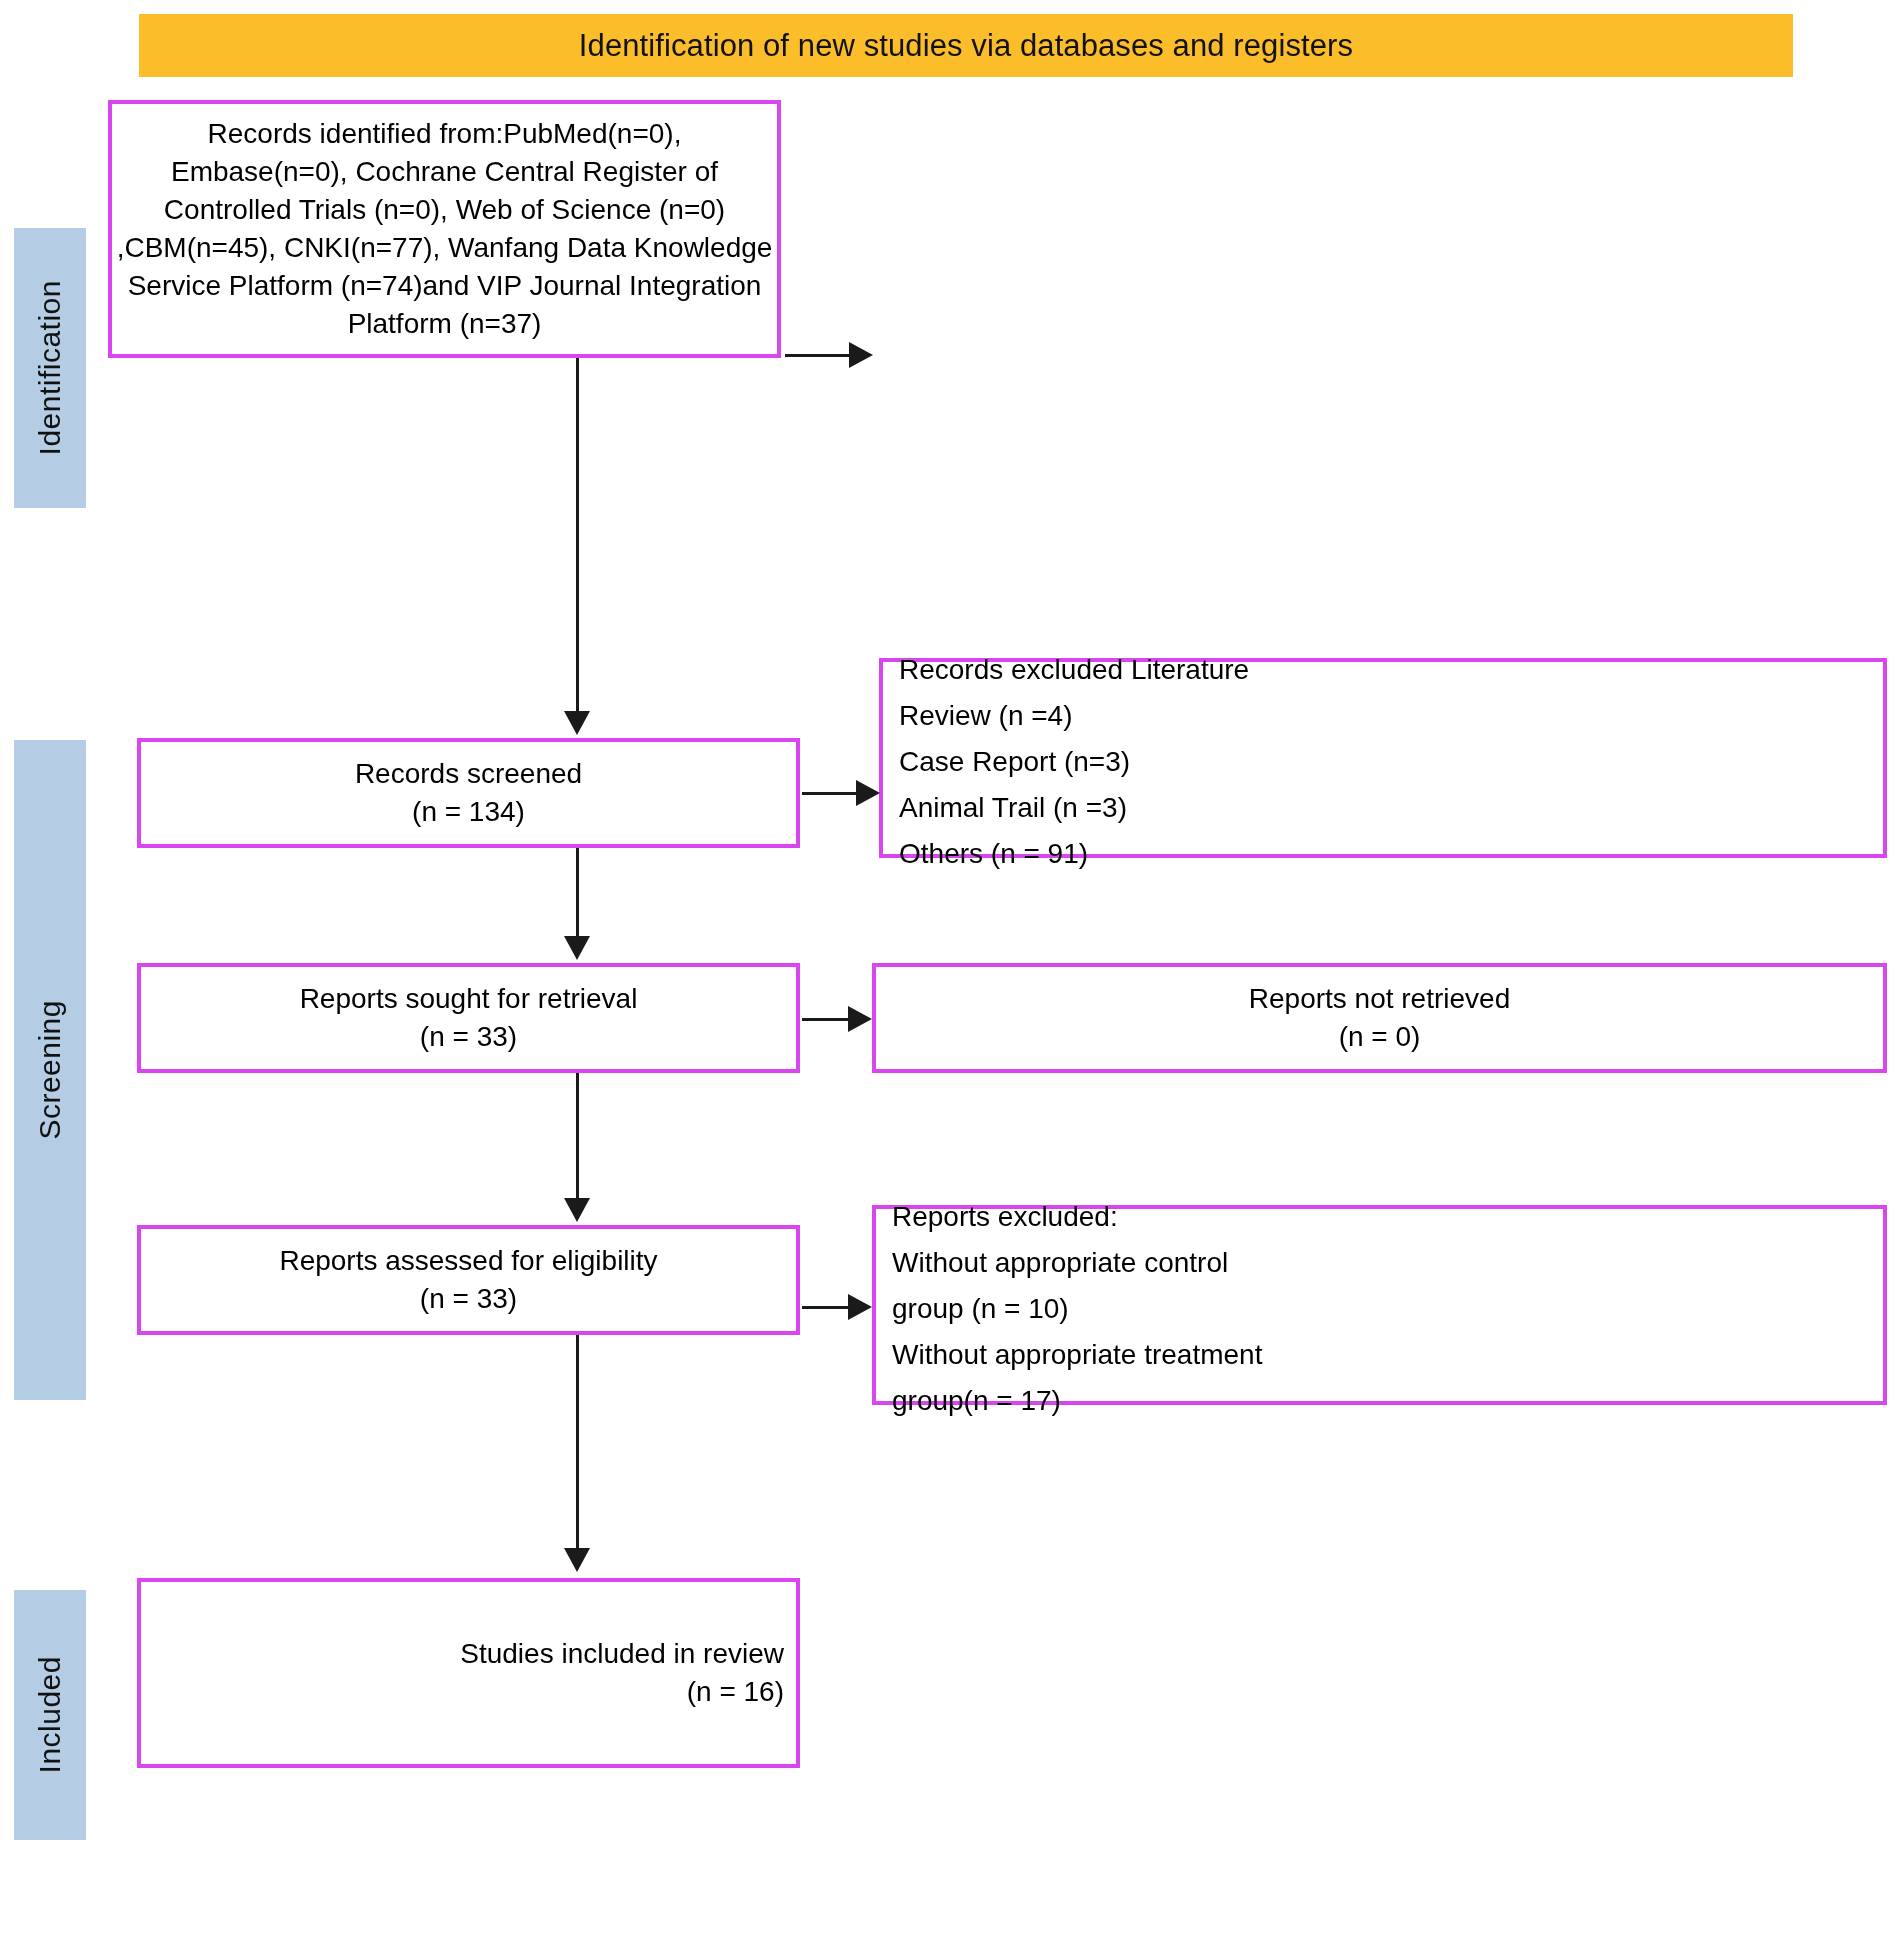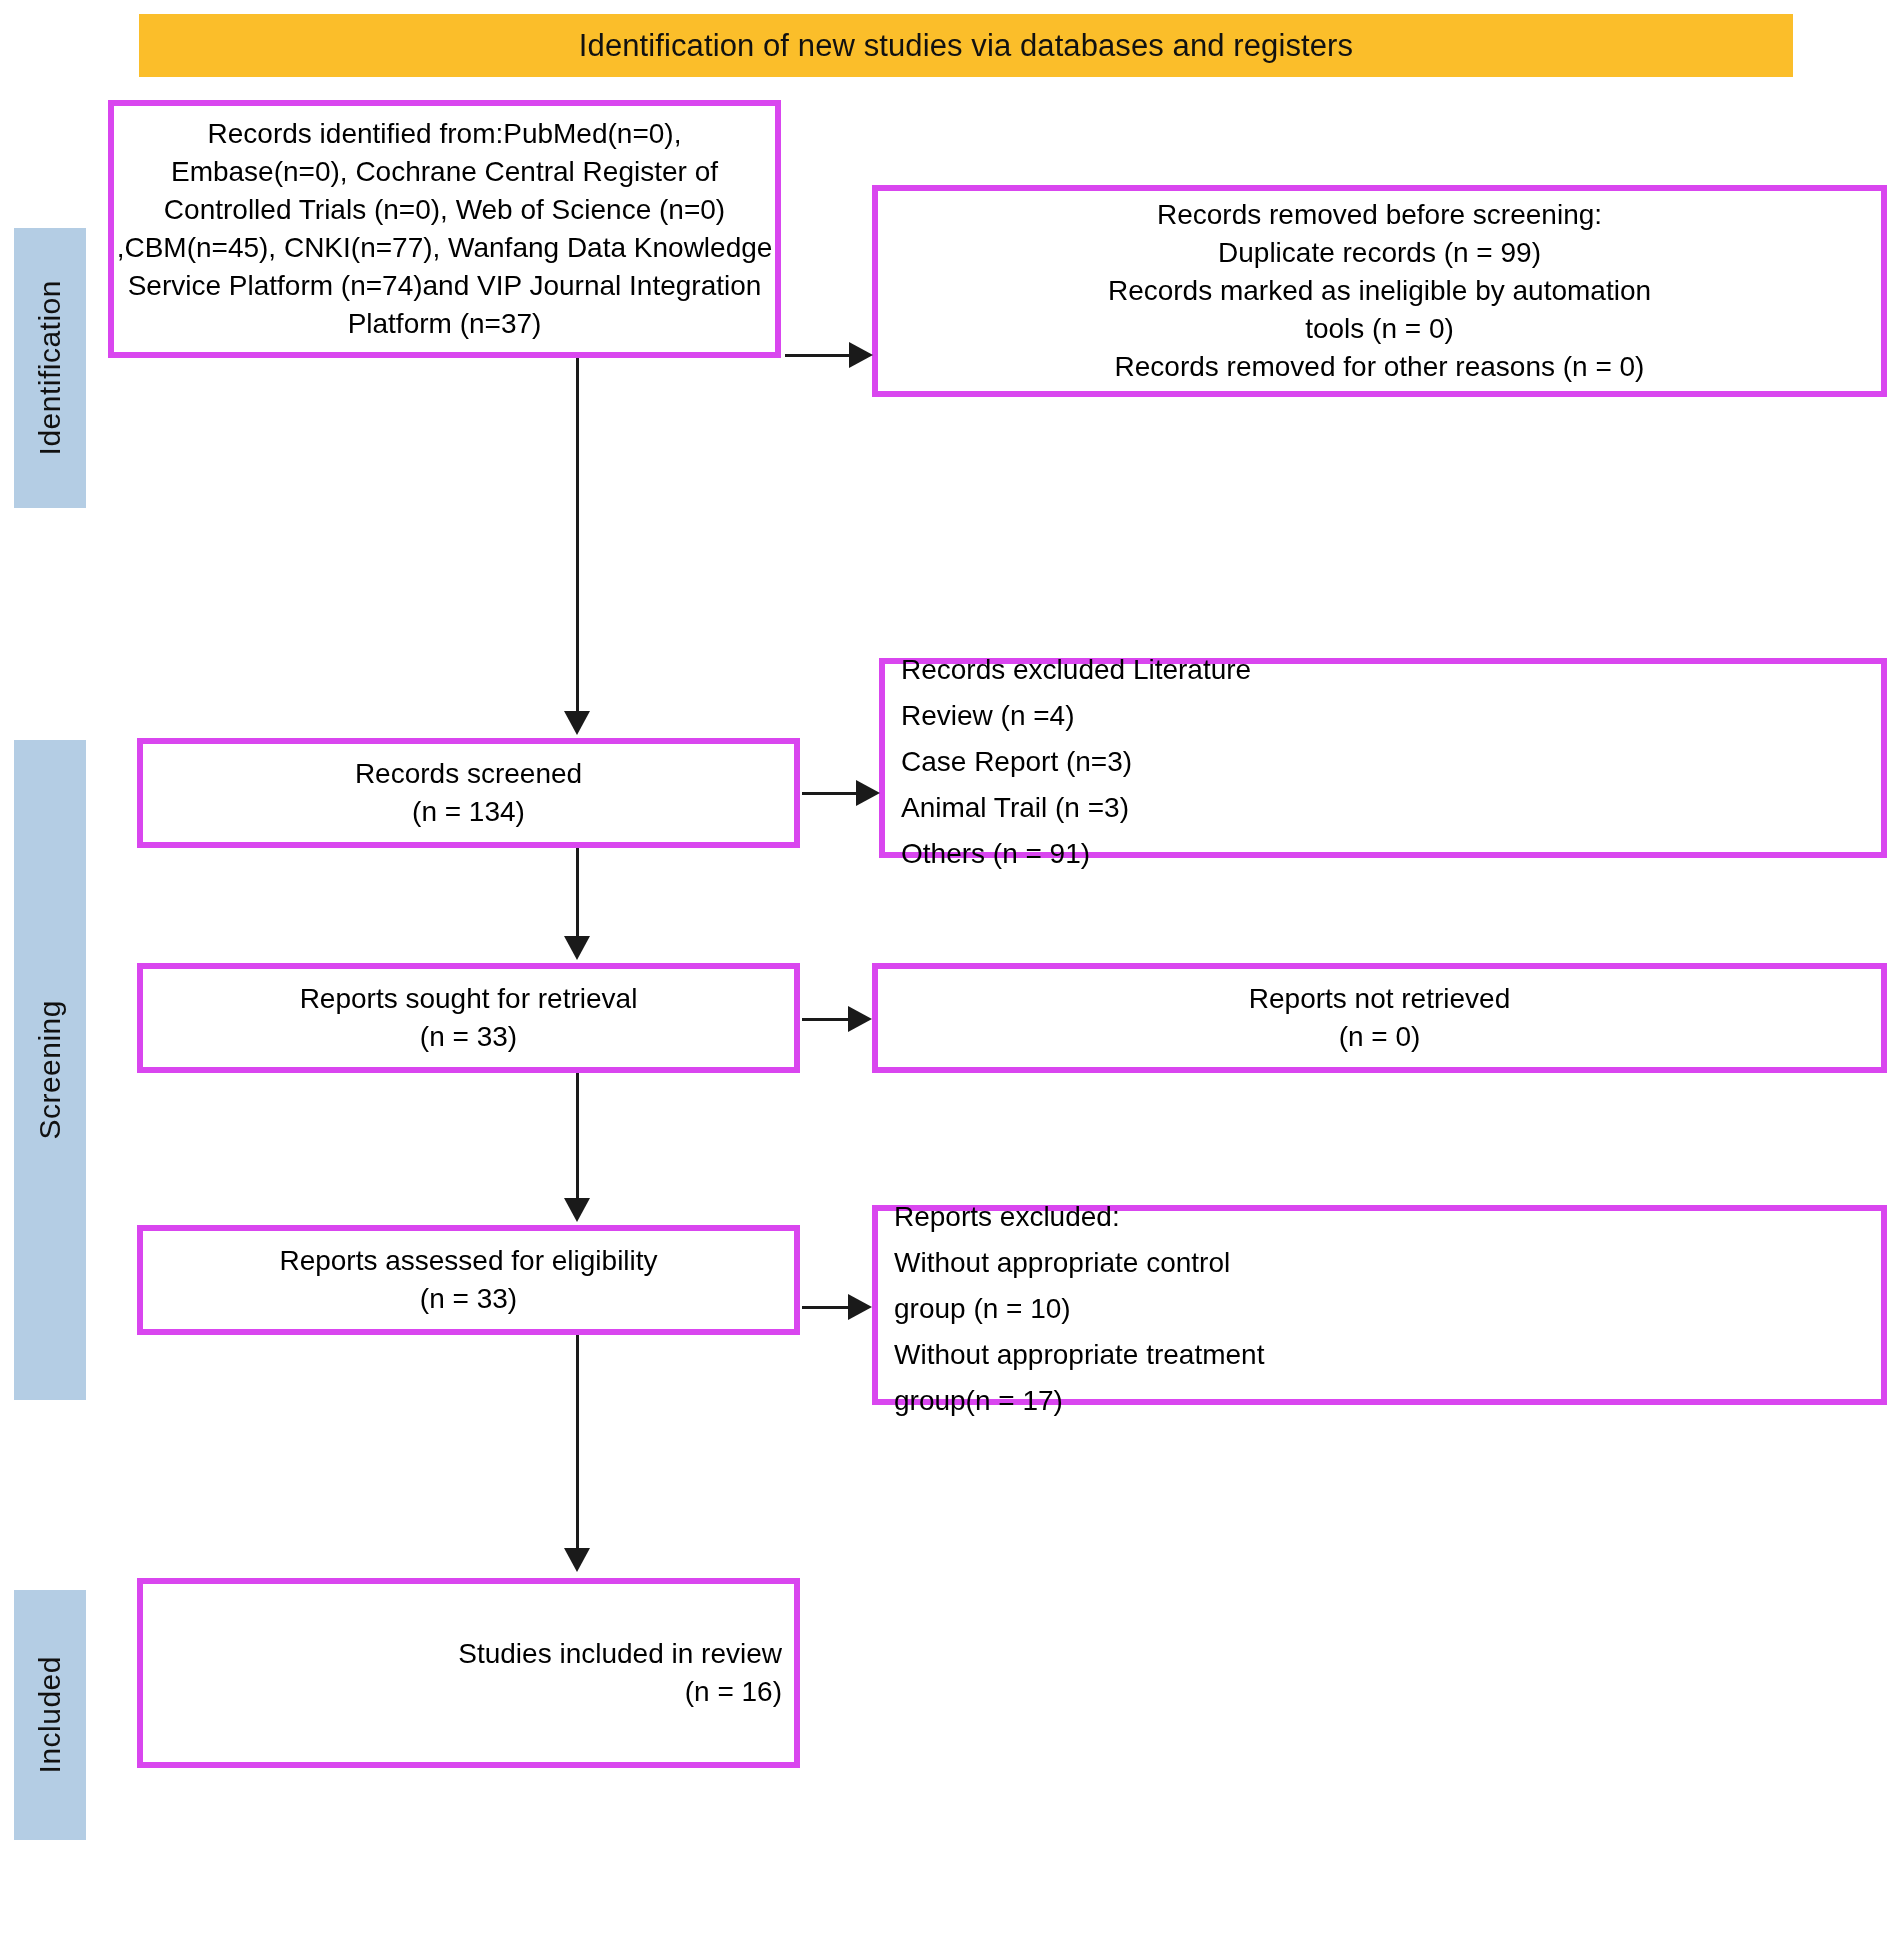--- a/index.html
+++ b/index.html
@@ -52,21 +52,21 @@
     white-space: nowrap;
   }
   #stage-identification { left: 14px;  top: 228px;  width: 72px;  height: 280px; }
   #stage-screening      { left: 14px;  top: 740px;  width: 72px;  height: 660px; }
   #stage-included       { left: 14px;  top: 1590px; width: 72px;  height: 250px; }
 
   
   .box {
     position: absolute;
     box-sizing: border-box;
-    border: 6px solid #d946ef;
+    border: 4px solid #d946ef;
     background: #ffffff;
     display: flex;
     flex-direction: column;
     justify-content: center;
     font-size: 28px;
     line-height: 1.36;
     color: #000000;
   }
   .box.center { align-items: center; text-align: center; padding: 6px 12px; }
   .box.left   { align-items: flex-start; text-align: left; padding: 10px 16px; }
@@ -132,27 +132,20 @@
 
   <div class="box center" id="box-identified">
     <div class="line">Records identified from:PubMed(n=0),</div>
     <div class="line">Embase(n=0), Cochrane Central Register of</div>
     <div class="line">Controlled Trials (n=0), Web of Science (n=0)</div>
     <div class="line">,CBM(n=45), CNKI(n=77), Wanfang Data Knowledge</div>
     <div class="line">Service Platform (n=74)and VIP Journal Integration</div>
     <div class="line">Platform (n=37)</div>
   </div>
 
-  <div class="box center" id="box-removed">
-    <div class="line">Records removed before screening:</div>
-    <div class="line">Duplicate records (n = 99)</div>
-    <div class="line">Records marked as ineligible by automation</div>
-    <div class="line">tools (n = 0)</div>
-    <div class="line">Records removed for other reasons (n = 0)</div>
-  </div>
 
   <div class="box center" id="box-screened">
     <div class="line">Records screened</div>
     <div class="line">(n = 134)</div>
   </div>
 
   <div class="box left" id="box-excluded-screen">
     <div class="line">Records excluded Literature</div>
     <div class="line">Review (n =4)</div>
     <div class="line">Case Report (n=3)</div>

